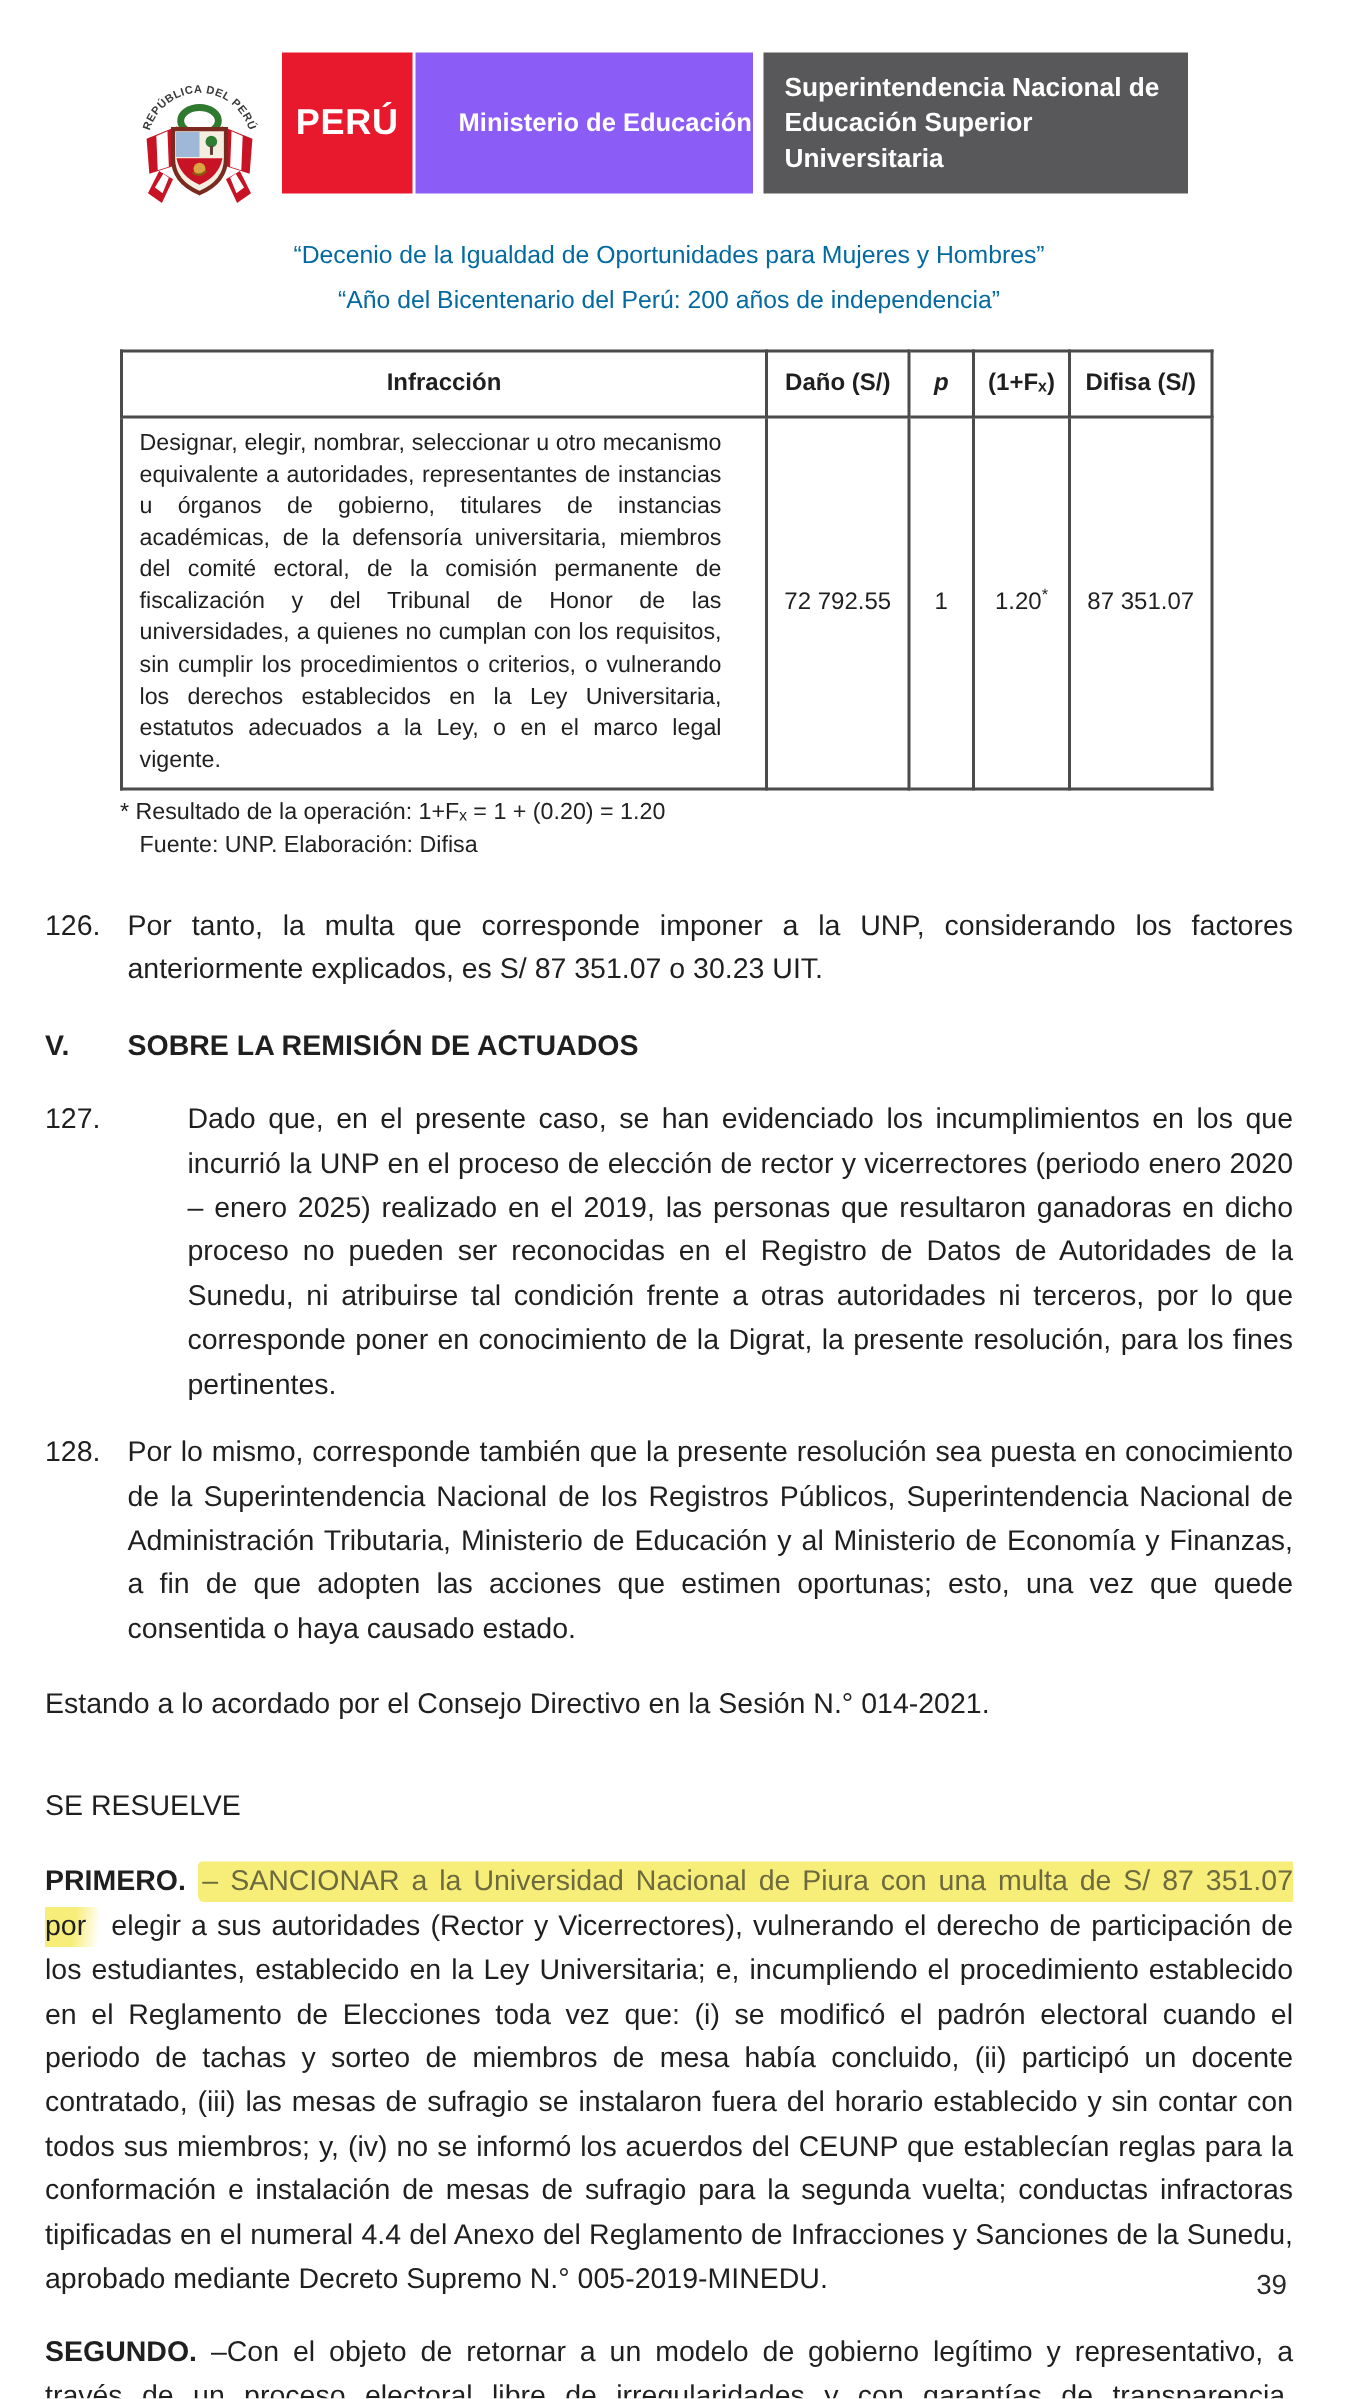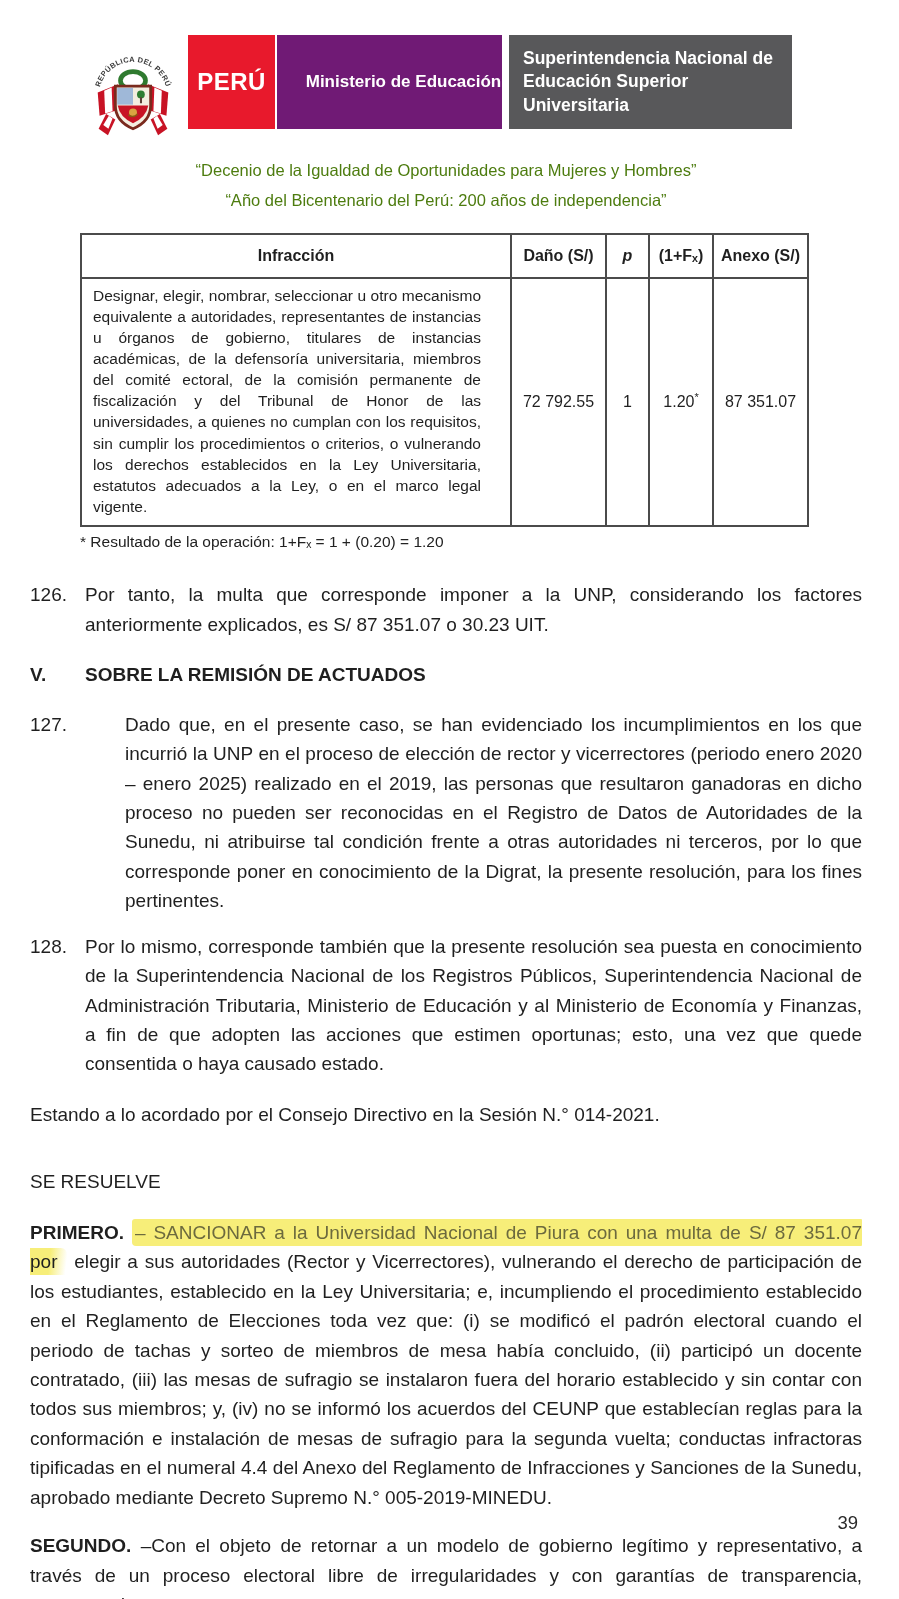--- a/index.html
+++ b/index.html
@@ -13,27 +13,27 @@
     box-sizing:border-box;
     padding:35px 37px 0 30px;
   }
 
   
   .gov-header { display:flex; align-items:flex-start; margin-left:56px; height:104px; }
   .coat-svg { width:94px; height:104px; flex:0 0 auto; }
   .coat-arc-text { font-size:8px; font-weight:bold; fill:#3a3a3a; letter-spacing:.4px; }
   .hdr-block { height:94px; box-sizing:border-box; display:flex; align-items:center; justify-content:center; color:#fff; font-weight:bold; }
   .block-peru { width:87px; background:#e8192c; font-size:24px; margin-left:8px; letter-spacing:.5px; }
-  .block-min  { width:225px; background:#701a75; font-size:17px; margin-left:2px;padding-left:28px; }
+  .block-min  { width:225px; background:#8b5cf6; font-size:17px; margin-left:2px;padding-left:28px; }
   .block-sun  { width:283px; background:#58585a; font-size:17.5px; margin-left:7px;
                 flex-direction:column; align-items:flex-start; justify-content:center;
                 padding-left:14px; line-height:1.32; }
 
   
-  .mottos { margin-top:22px; text-align:center; font-size:16.5px; color:#4d7c0f; }
+  .mottos { margin-top:22px; text-align:center; font-size:16.5px; color:#0369a1; }
   .mottos div { margin-top:11px; }
 
   
   .fine-table { border-collapse:collapse; margin:23px 0 0 50px; width:727px; table-layout:fixed; }
   .fine-table th, .fine-table td { border:2px solid #4b4b4b; }
   .fine-table th { font-size:16px; font-weight:bold; text-align:center; padding:12px 4px; }
   .col-infraccion { width:430px; }
   .col-dano { width:95px; }
   .col-p { width:43px; }
   .col-factor { width:64px; }
@@ -131,36 +131,37 @@
         <col class="col-p">
         <col class="col-factor">
         <col class="col-multa">
     </colgroup>
     <thead>
       <tr>
         <th>Infracción</th>
         <th>Daño (S/)</th>
         <th><i>p</i></th>
         <th>(1+Fₓ)</th>
-        <th>Anexo (S/)</th>
+        <th>Difisa (S/)</th>
       </tr>
     </thead>
     <tbody>
       <tr>
         <td class="cell-text">Designar, elegir, nombrar, seleccionar u otro mecanismo equivalente a autoridades, representantes de instancias u órganos de gobierno, titulares de instancias académicas, de la defensoría universitaria, miembros del comité ectoral, de la comisión permanente de fiscalización y del Tribunal de Honor de las universidades, a quienes no cumplan con los requisitos, sin cumplir los procedimientos o criterios, o vulnerando los derechos establecidos en la Ley Universitaria, estatutos adecuados a la Ley, o en el marco legal vigente.</td>
         <td class="cell-num">72 792.55</td>
         <td class="cell-num">1</td>
         <td class="cell-num"><span>1.20</span><span class="sup-mark">*</span></td>
         <td class="cell-num">87 351.07</td>
       </tr>
     </tbody>
   </table>
 
   <div class="table-footnotes">
     <div class="fn1">* Resultado de la operación: 1+Fₓ = 1 + (0.20) = 1.20</div>
+    <div class="fn2">Fuente: UNP. Elaboración: Difisa</div>
   </div>
 
   <div class="numbered p126">
     <span class="num">126.</span>
     <span class="txt">Por tanto, la multa que corresponde imponer a la UNP, considerando los factores anteriormente explicados, es S/ 87 351.07 o 30.23 UIT.</span>
   </div>
 
   <div class="numbered sec-head">
     <span class="num">V.</span>
     <span>SOBRE LA REMISIÓN DE ACTUADOS</span>

